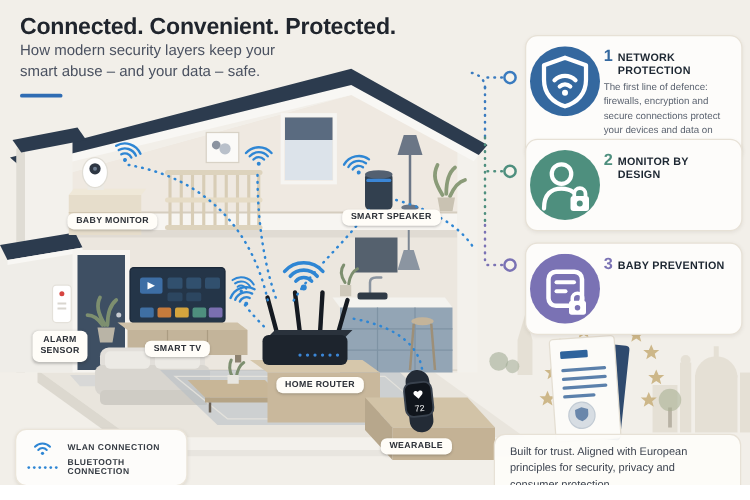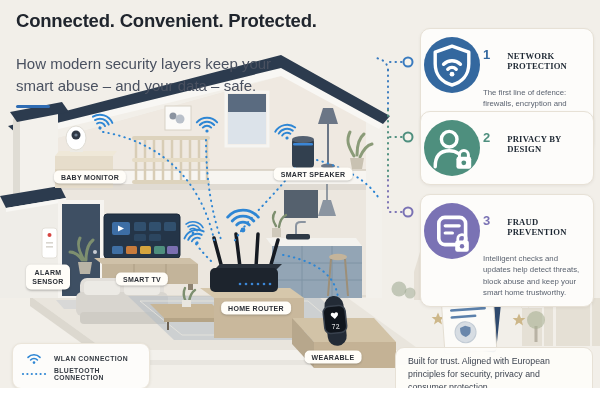--- a/index.html
+++ b/index.html
@@ -2,35 +2,35 @@
 <html><head>
 <meta charset="utf-8">
 <style>
   html,body{margin:0;padding:0;}
   body{font-family:"Liberation Sans","DejaVu Sans",sans-serif;}
   #stage{position:relative;width:600px;height:388px;background:#f2efe9;overflow:hidden;}
   #scene-svg{position:absolute;left:0;top:0;z-index:1;}
   
   .hdr{position:absolute;left:16px;top:10px;z-index:5;width:320px;}
   .hdr h1{margin:0;font-size:18.5px;font-weight:700;color:#20252d;letter-spacing:-.2px;}
-  .hdr .sub{margin-top:21px;font-size:15px;line-height:1.45;color:#4a5160;}
+  .hdr .sub{margin-top:0;font-size:12px;line-height:1.45;color:#4a5160;}
   .hdr .rule{width:34px;height:3.5px;border-radius:2px;background:#2f6cb3;margin-top:8px;}
   
   .pill{position:absolute;z-index:6;transform:translate(-50%,-50%);background:#fffdf8;
         border-radius:5px;box-shadow:0 1px 2px rgba(40,40,40,.25);padding:3px 7px;
         font-size:7px;font-weight:700;color:#2b2f36;letter-spacing:.3px;white-space:nowrap;text-align:center;}
   .pill.wrap{white-space:normal;width:34px;line-height:1.35;padding:3px 5px;}
   
   .card{position:absolute;left:420px;width:174px;z-index:5;background:#fdfcfa;border:1px solid #e7e1d6;
         border-radius:10px;box-shadow:0 1px 3px rgba(90,80,60,.08);min-height:74px;box-sizing:border-box;}
   .card .icon{position:absolute;left:3px;top:8px;width:56px;height:56px;}
   .card .body{margin-left:62px;padding:9px 10px 8px 0;}
   .tline{display:flex;align-items:baseline;gap:4px;}
   .num{font-size:13px;font-weight:700;line-height:1;}
-  .card h3{margin:13px;font-size:8.6px;font-weight:700;color:#1d2732;letter-spacing:.2px;font-family:Liberation Serif, serif;}
+  .card h3{margin:0;font-size:8.6px;font-weight:700;color:#1d2732;letter-spacing:.2px;}
   .desc{margin-top:3px;font-size:7.8px;line-height:1.45;color:#5b6370;}
   .c-blue{color:#34689f;} .c-green{color:#4e8f7e;} .c-purple{color:#7a72b4;}
   
   .footer-card{position:absolute;left:395px;top:347px;width:198px;z-index:5;box-sizing:border-box;
         background:rgba(253,252,249,.95);border:1px solid #e7e1d6;border-radius:9px;padding:7px 12px;
         font-size:8.8px;line-height:1.5;color:#3d4450;}
   .legend{position:absolute;left:12px;top:343px;width:138px;z-index:5;box-sizing:border-box;
         background:#fdfcfa;border:1px solid #ebe5da;border-radius:9px;box-shadow:0 1px 3px rgba(90,80,60,.12);
         padding:6px 8px;}
   .legend .row{display:flex;align-items:center;gap:7px;height:16px;}
@@ -347,43 +347,42 @@
         <circle cx="12.6" cy="9.6" r="3.9"></circle>
         <path d="M5.6,23.4 C5.6,17.6 8.6,15.4 12.6,15.4 C14.4,15.4 15.9,15.8 17.1,16.7"></path>
         <path d="M17.7,18.4 V17.5 A2.25,2.25 0 0 1 22.2,17.5 V18.4" stroke-width="1.5"></path>
       </g>
       <rect x="16.2" y="18.4" width="7.4" height="6" rx="1.2" fill="#ffffff"></rect>
       <circle cx="19.9" cy="21.4" r="1.2" fill="#4e8f7e"></circle>
     </svg>
     <div class="body">
       <div class="tline">
         <span class="num c-green">2</span>
-        <h3>PRIVACY BY DESIGN</h3>
+        <h3>MONITOR BY DESIGN</h3>
       </div>
     </div>
   </div>
 
   <div class="card" style="top:194px;">
     <svg class="icon" viewBox="0 0 28 28">
       <circle cx="14" cy="14" r="14" fill="#7a72b4"></circle>
       <g stroke="#ffffff" stroke-width="1.8" fill="none" stroke-linecap="round" stroke-linejoin="round">
         <rect x="7.4" y="7.2" width="13.4" height="13.6" rx="3"></rect>
         <path d="M10.6,11.4 H17.6" stroke-width="1.6"></path>
         <path d="M10.6,15 H14.2" stroke-width="1.6"></path>
         <path d="M16.9,18.8 V17.9 A2.1,2.1 0 0 1 21.1,17.9 V18.8" stroke-width="1.4"></path>
       </g>
       <rect x="15.6" y="18.8" width="6.8" height="5.6" rx="1.1" fill="#ffffff"></rect>
       <circle cx="19" cy="21.6" r="1.1" fill="#7a72b4"></circle>
     </svg>
     <div class="body">
       <div class="tline">
         <span class="num c-purple">3</span>
-        <h3>FRAUD PREVENTION</h3>
+        <h3>BABY PREVENTION</h3>
       </div>
-      <div class="desc">Intelligent checks and updates help detect threats, block abuse and keep your smart home trustworthy.</div>
     </div>
   </div>
 
   <div class="legend">
     <div class="row">
       <span class="ic">
         <svg width="16" height="12" viewBox="0 0 16 12">
           <g stroke="#2e86d4" stroke-width="1.6" fill="none" stroke-linecap="round">
             <path d="M2,5.4 A 8.2,8.2 0 0 1 14,5.4"></path>
             <path d="M4.6,8 A 4.6,4.6 0 0 1 11.4,8"></path>

